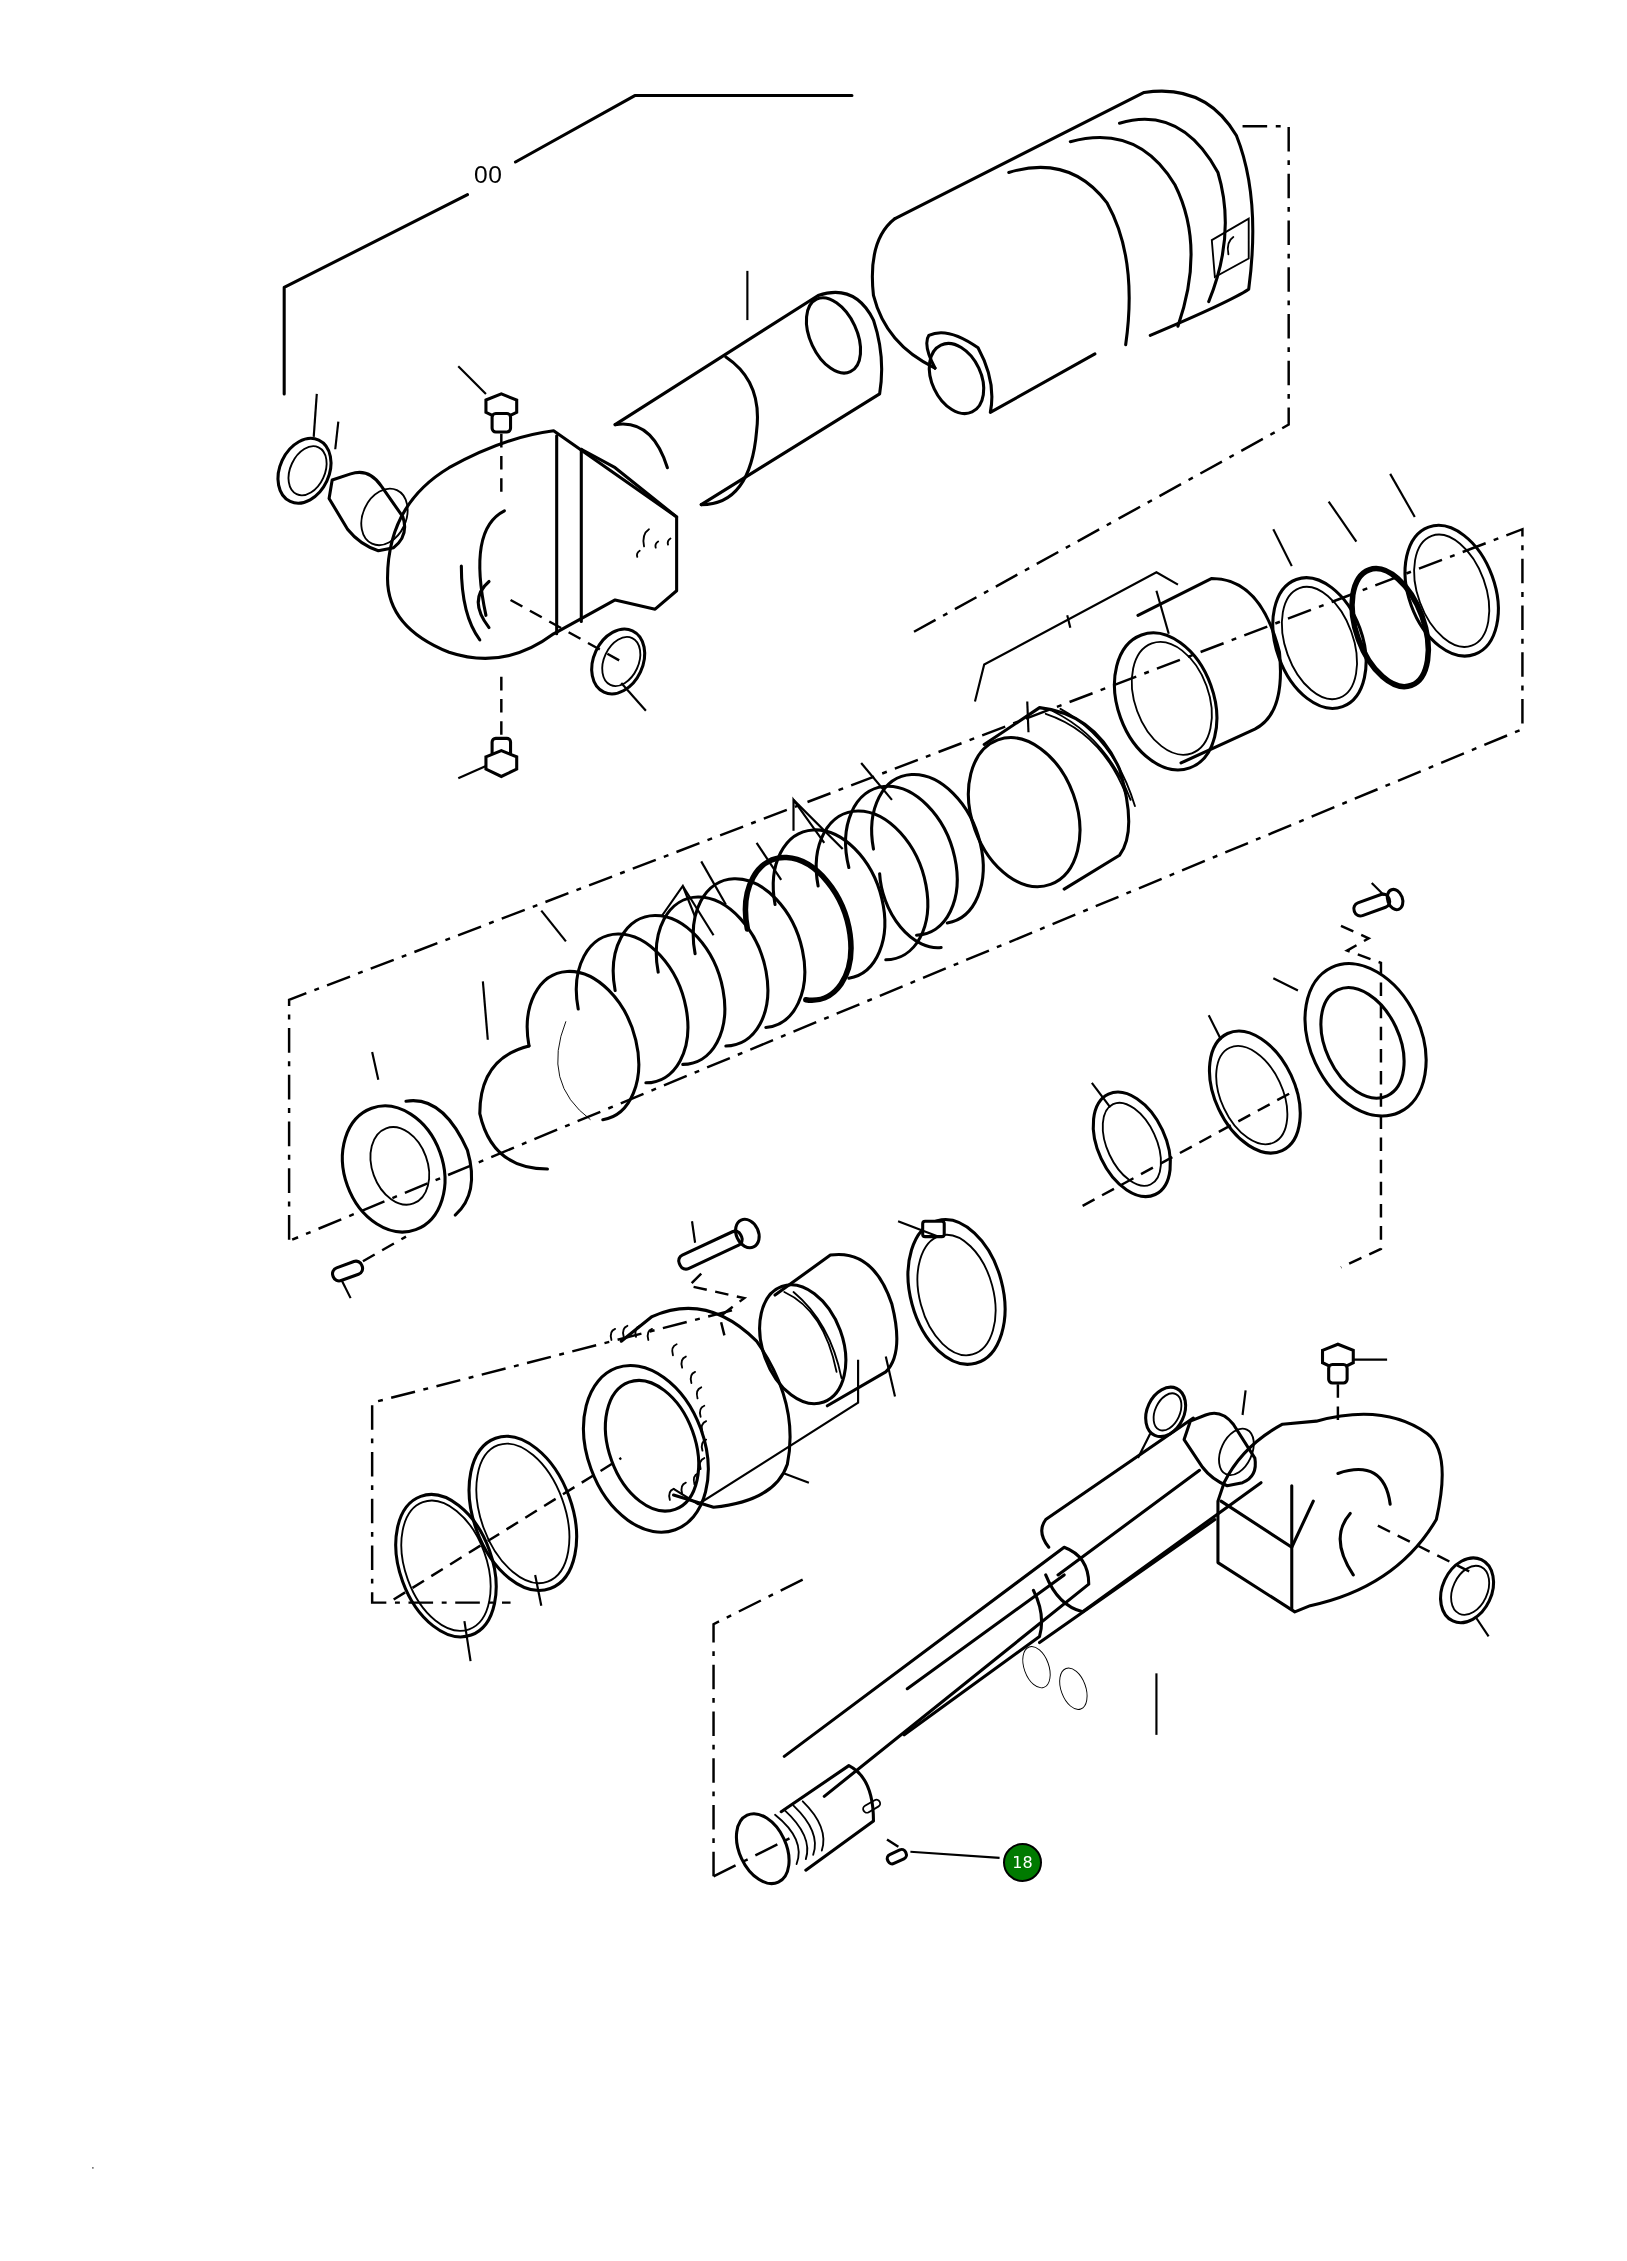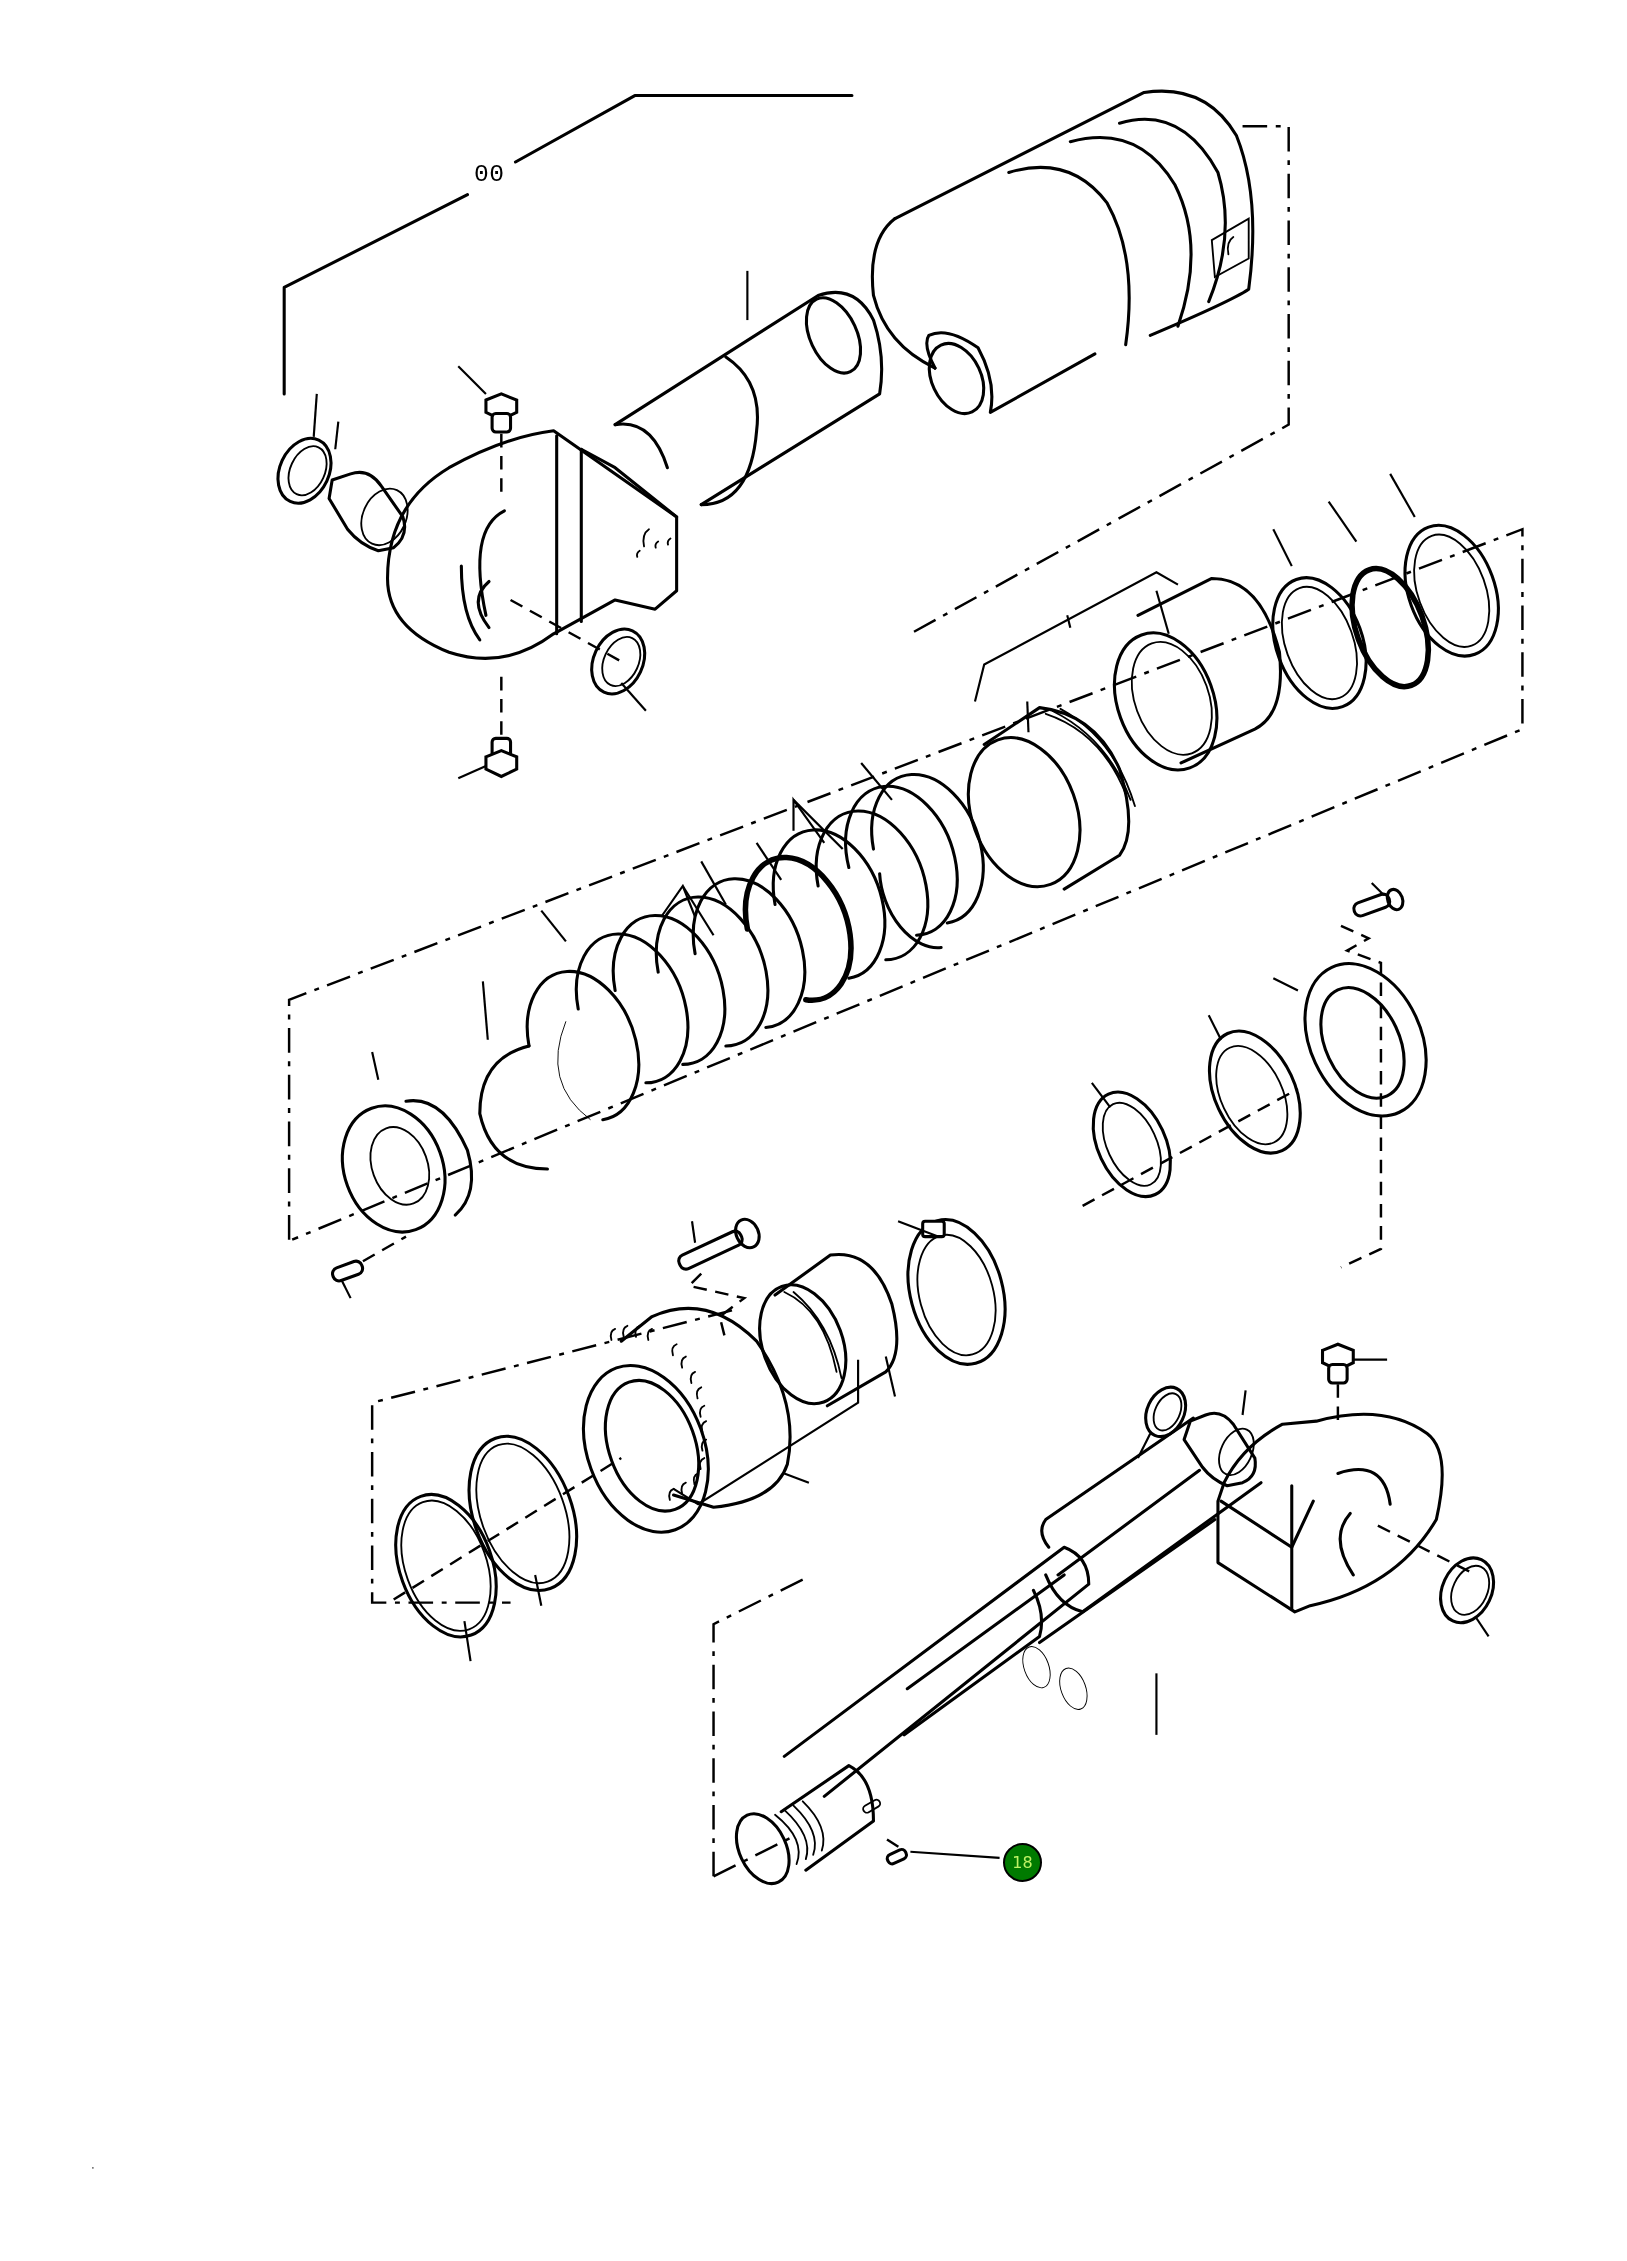--- a/index.html
+++ b/index.html
@@ -6,21 +6,21 @@
   body { width: 1627px; height: 2261px; position: relative; overflow: hidden; font-family: "DejaVu Sans", sans-serif; }
   #diagram { position: absolute; left: 0; top: 0; width: 1627px; height: 2261px; }
   .ln { fill: none; stroke: #000; stroke-width: 5; stroke-linecap: round; stroke-linejoin: round; }
   .thin { fill: none; stroke: #000; stroke-width: 3; stroke-linecap: round; }
   .hair { fill: none; stroke: #000; stroke-width: 1.5; }
   .heavy { fill: none; stroke: #000; stroke-width: 9; stroke-linecap: round; }
   .dash { fill: none; stroke: #000; stroke-width: 4; stroke-dasharray: 40 14 8 14; }
   .dashs { fill: none; stroke: #000; stroke-width: 4; stroke-dasharray: 22 14; }
   .lead { fill: none; stroke: #000; stroke-width: 3.5; }
   .fillw { fill: #fff; stroke: #000; stroke-width: 5; }
-  .label-00 { position: absolute; left: 474px; top: 161px; font-family: Liberation Mono, monospace; font-size: 24.6px; color: #000; letter-spacing: 0.6px; }
+  .label-00 { position: absolute; left: 474px; top: 161px; font-family: Liberation Sans, sans-serif; font-size: 24.6px; color: #000; letter-spacing: 0.6px; }
   .callout { position: absolute; left: 1003px; top: 1843px; width: 39px; height: 39px; border-radius: 50%;
              background: #007a00; border: 2.5px solid #000; color: #fff; display: flex; align-items: center; justify-content: center;
              font-family: "DejaVu Sans", sans-serif; font-size: 16px; box-sizing: border-box; cursor: pointer; }
 </style>
 </head>
 <body>
 
 <svg id="diagram" viewBox="0 0 2645 3675" xmlns="http://www.w3.org/2000/svg">
 
   <g>
@@ -288,16 +288,16 @@
       <ellipse class="thin" cx="2390" cy="2585" rx="28" ry="42" transform="rotate(25 2390 2585)"></ellipse>
       <line class="lead" x1="2400" y1="2630" x2="2420" y2="2660"></line>
     </g>
   </g>
 
   <rect x="150" y="3523" width="2" height="2" fill="#000"></rect>
 </svg>
 
 <div class="label-00">00</div>
 
-<div class="callout" style="background: rgb(0, 122, 0); color: #bef264; border-color: rgb(0, 0, 0);">
+<div class="callout" style="background: rgb(0, 122, 0); color: #ffffff; border-color: rgb(0, 0, 0);">
   <span>18</span>
 </div>
 
 
 </body></html>

